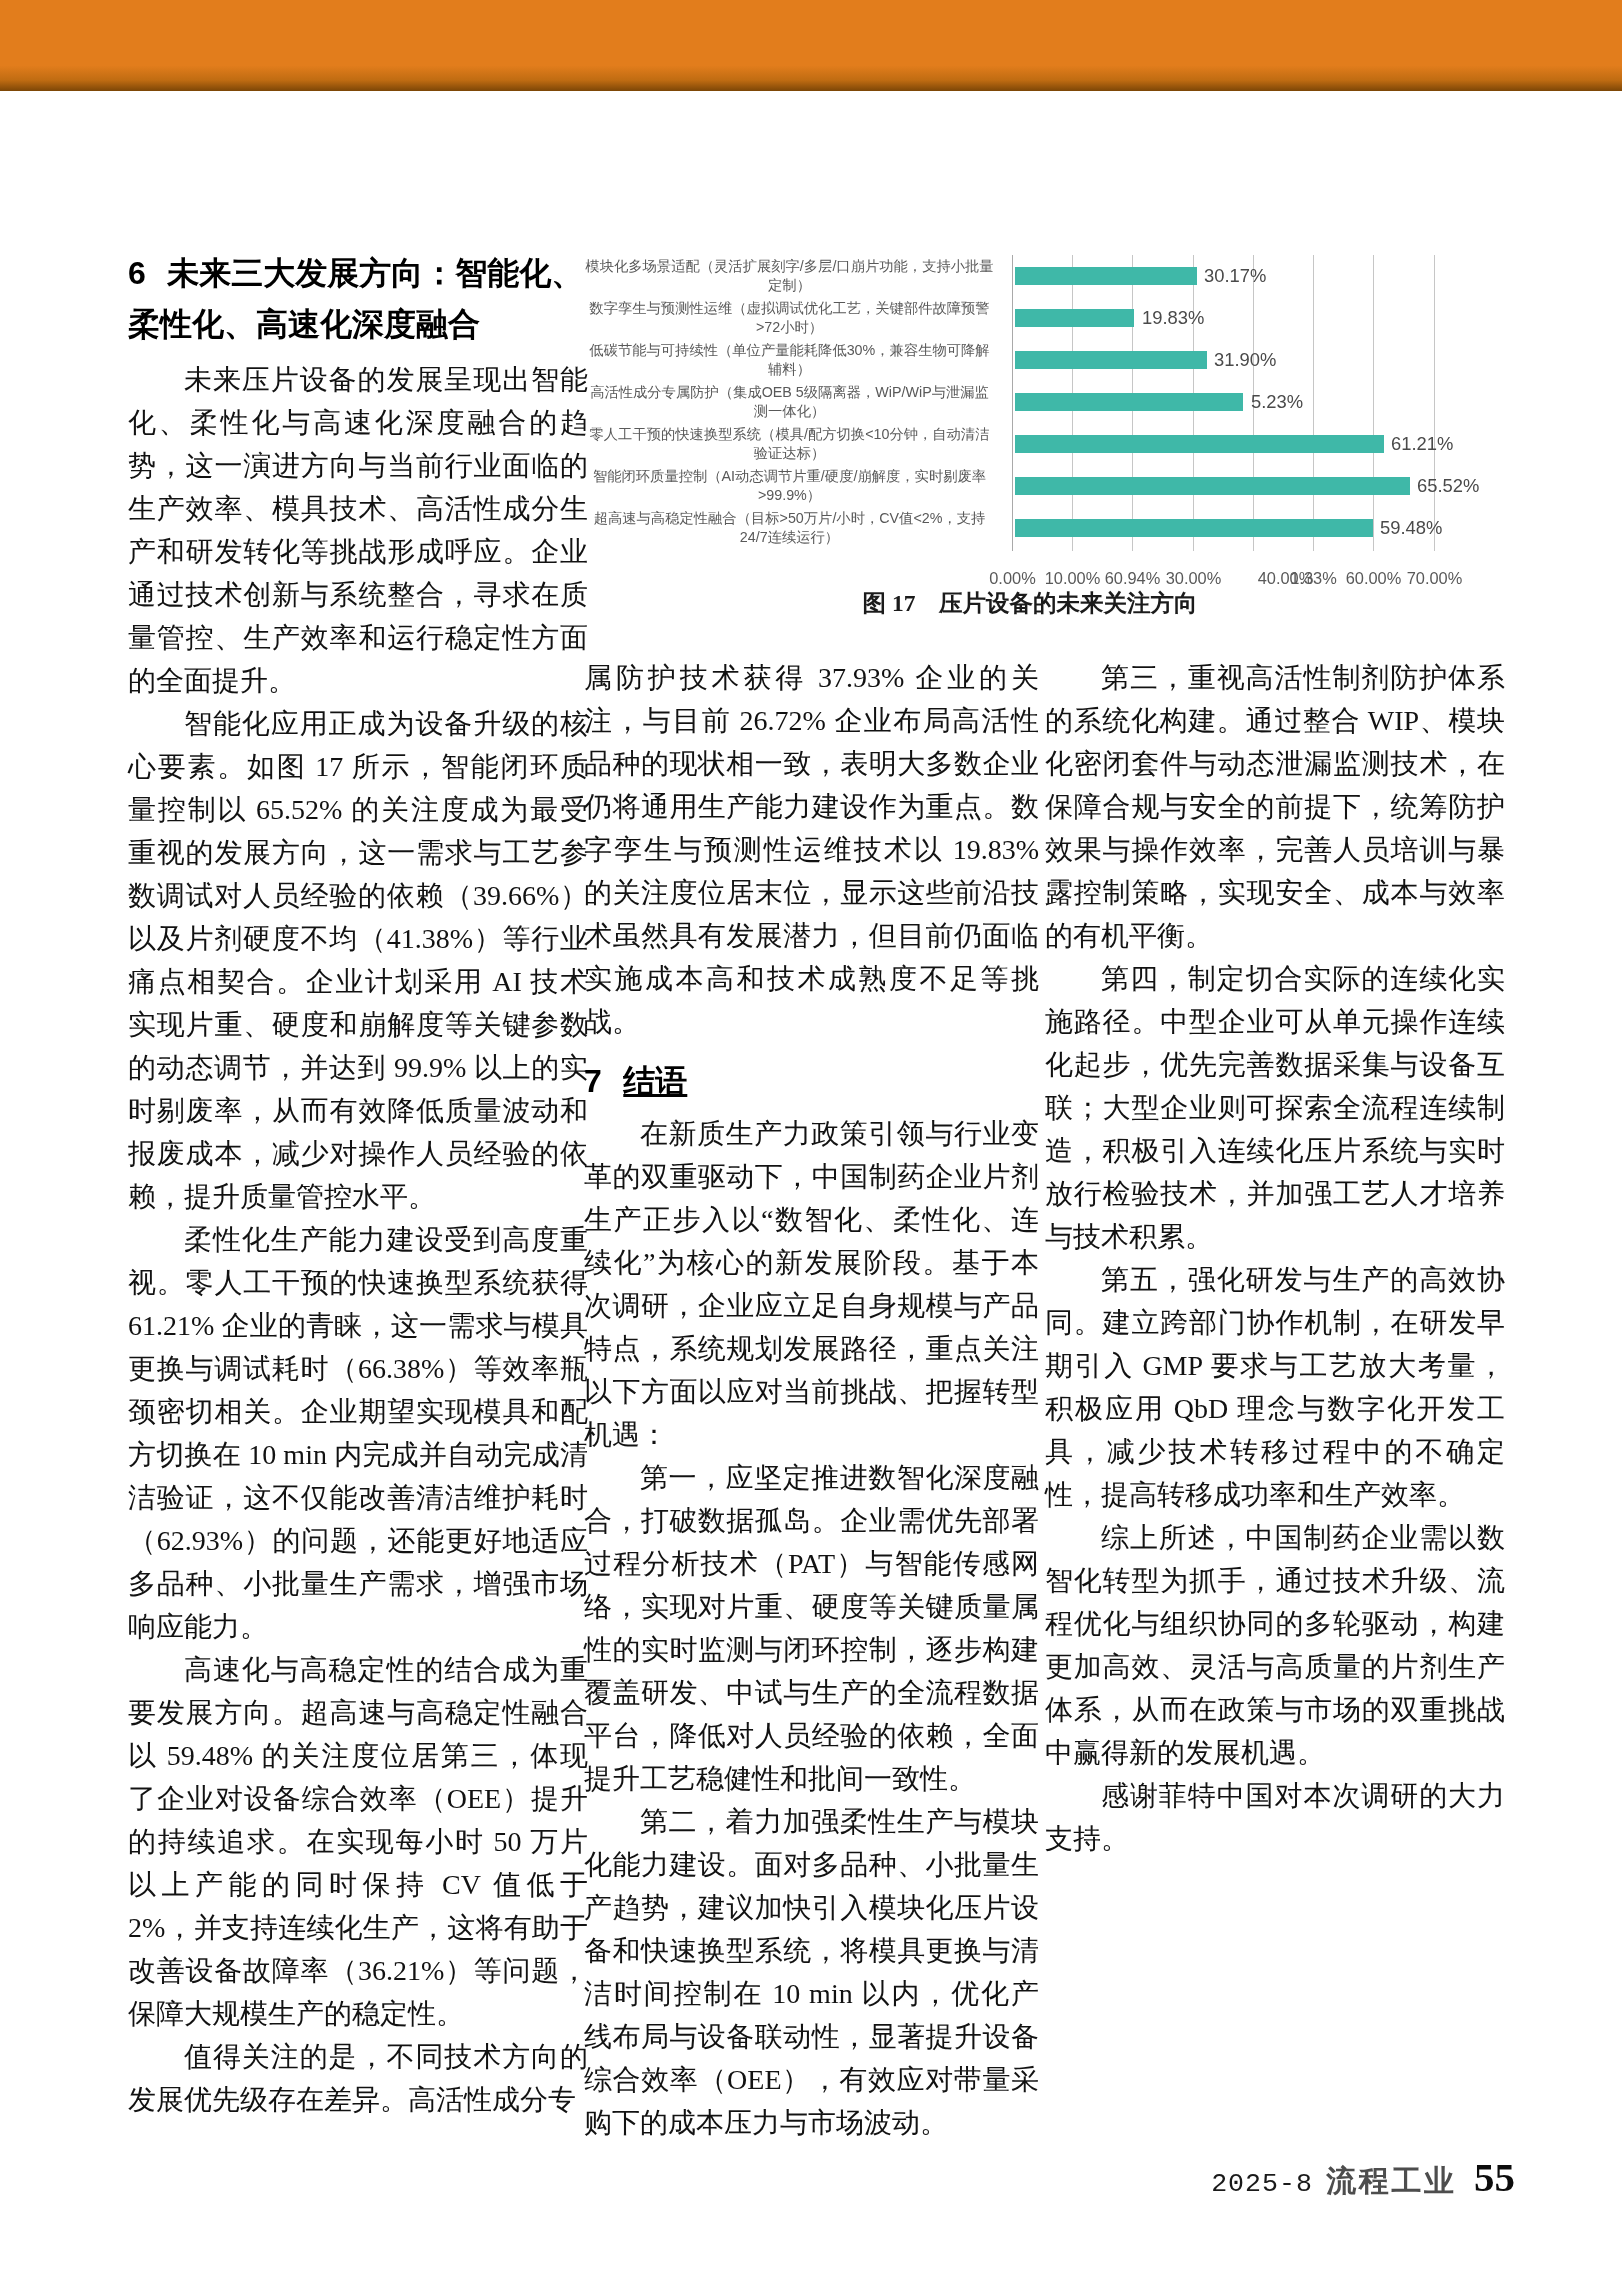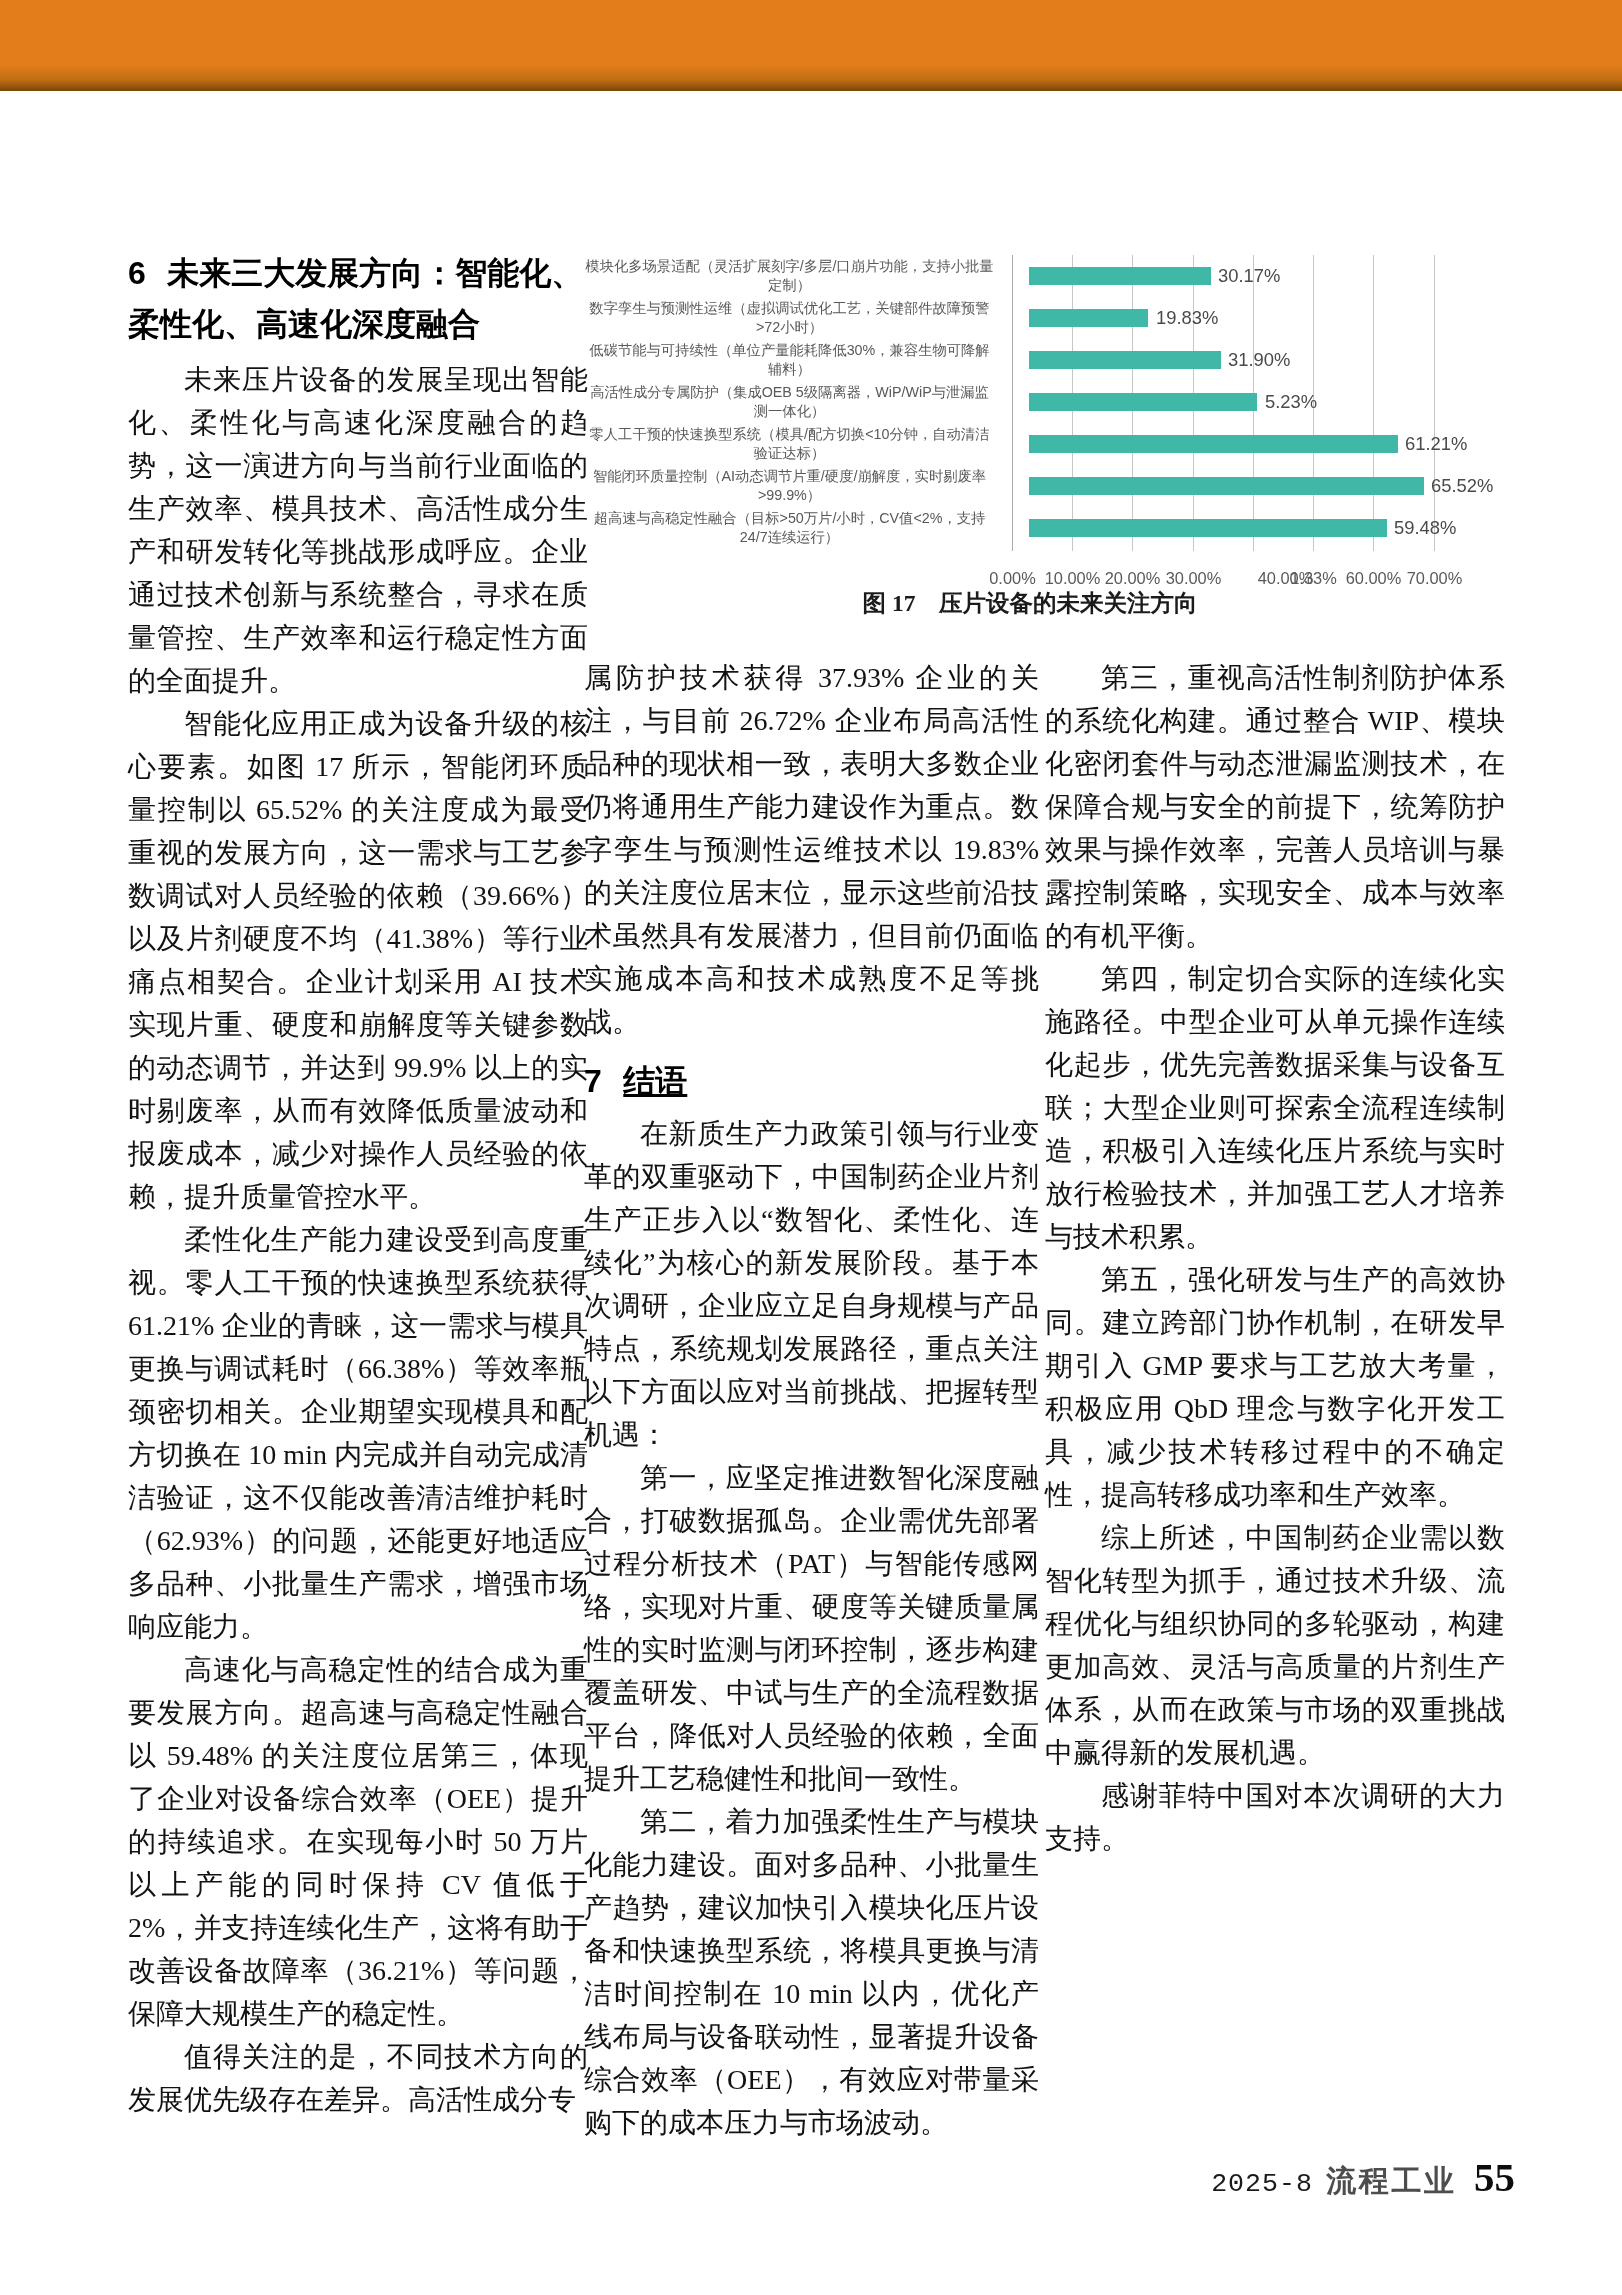--- a/index.html
+++ b/index.html
@@ -48,21 +48,21 @@
   .chart-grid{position:absolute;left:429px;top:11.2px;width:423px;height:296px;}
   .grid-line{position:absolute;top:0;width:1px;height:100%;background:#C6C6C6;}
   .grid-line.axis{background:#A9A9A9;}
   .chart-row{position:relative;display:flex;align-items:center;height:42px;}
   .chart-label{
     width:413px;flex:none;
     text-align:center;
     font-size:14.3px;line-height:19px;
     color:#595959;font-weight:500;
   }
-  .chart-track{position:relative;flex:1;height:100%;margin-left:33px;}
+  .chart-track{position:relative;flex:1;height:100%;margin-left:19px;}
   .chart-bar{position:absolute;left:0;top:11.8px;height:18.4px;}
   .chart-value{
     position:absolute;top:0;height:42px;line-height:42px;
     font-size:18.4px;color:#4A4A4A;white-space:nowrap;
   }
   .chart-ticks{position:absolute;left:429px;top:313px;width:423px;height:21.5px;}
   .chart-tick{
     position:absolute;top:0;width:87px;margin-left:-43px;
     text-align:center;font-size:16.4px;line-height:20.4px;color:#595959;margin-top:11px;
   }
@@ -165,21 +165,21 @@
         <div class="chart-label">超高速与高稳定性融合（目标&gt;50万片/小时，CV值&lt;2%，支持24/7连续运行）</div>
         <div class="chart-track">
           <div class="chart-bar" style="width: 358px; background: rgb(63, 184, 168);"></div>
           <div class="chart-value" style="left: 365px;">59.48%</div>
         </div>
       </div>
     </div>
   <div class="chart-ticks" id="chart-ticks">
       <div class="chart-tick" style="left: 0px;">0.00%</div>
       <div class="chart-tick" style="left: 60px;">10.00%</div>
-      <div class="chart-tick" style="left: 120px;">20.00%</div>
+      <div class="chart-tick" style="left: 120px;">60.94%</div>
       <div class="chart-tick" style="left: 181px;">30.00%</div>
       <div class="chart-tick" style="left: 241px; padding-left: 32px;">40.00%</div>
       <div class="chart-tick" style="left: 301px;">1.33%</div>
       <div class="chart-tick" style="left: 361px;">60.00%</div>
       <div class="chart-tick" style="left: 422px;">70.00%</div>
     </div>
   <figcaption class="figure-caption">图 17　压片设备的未来关注方向</figcaption>
 </figure>
 
 <section class="col" id="col-middle">

